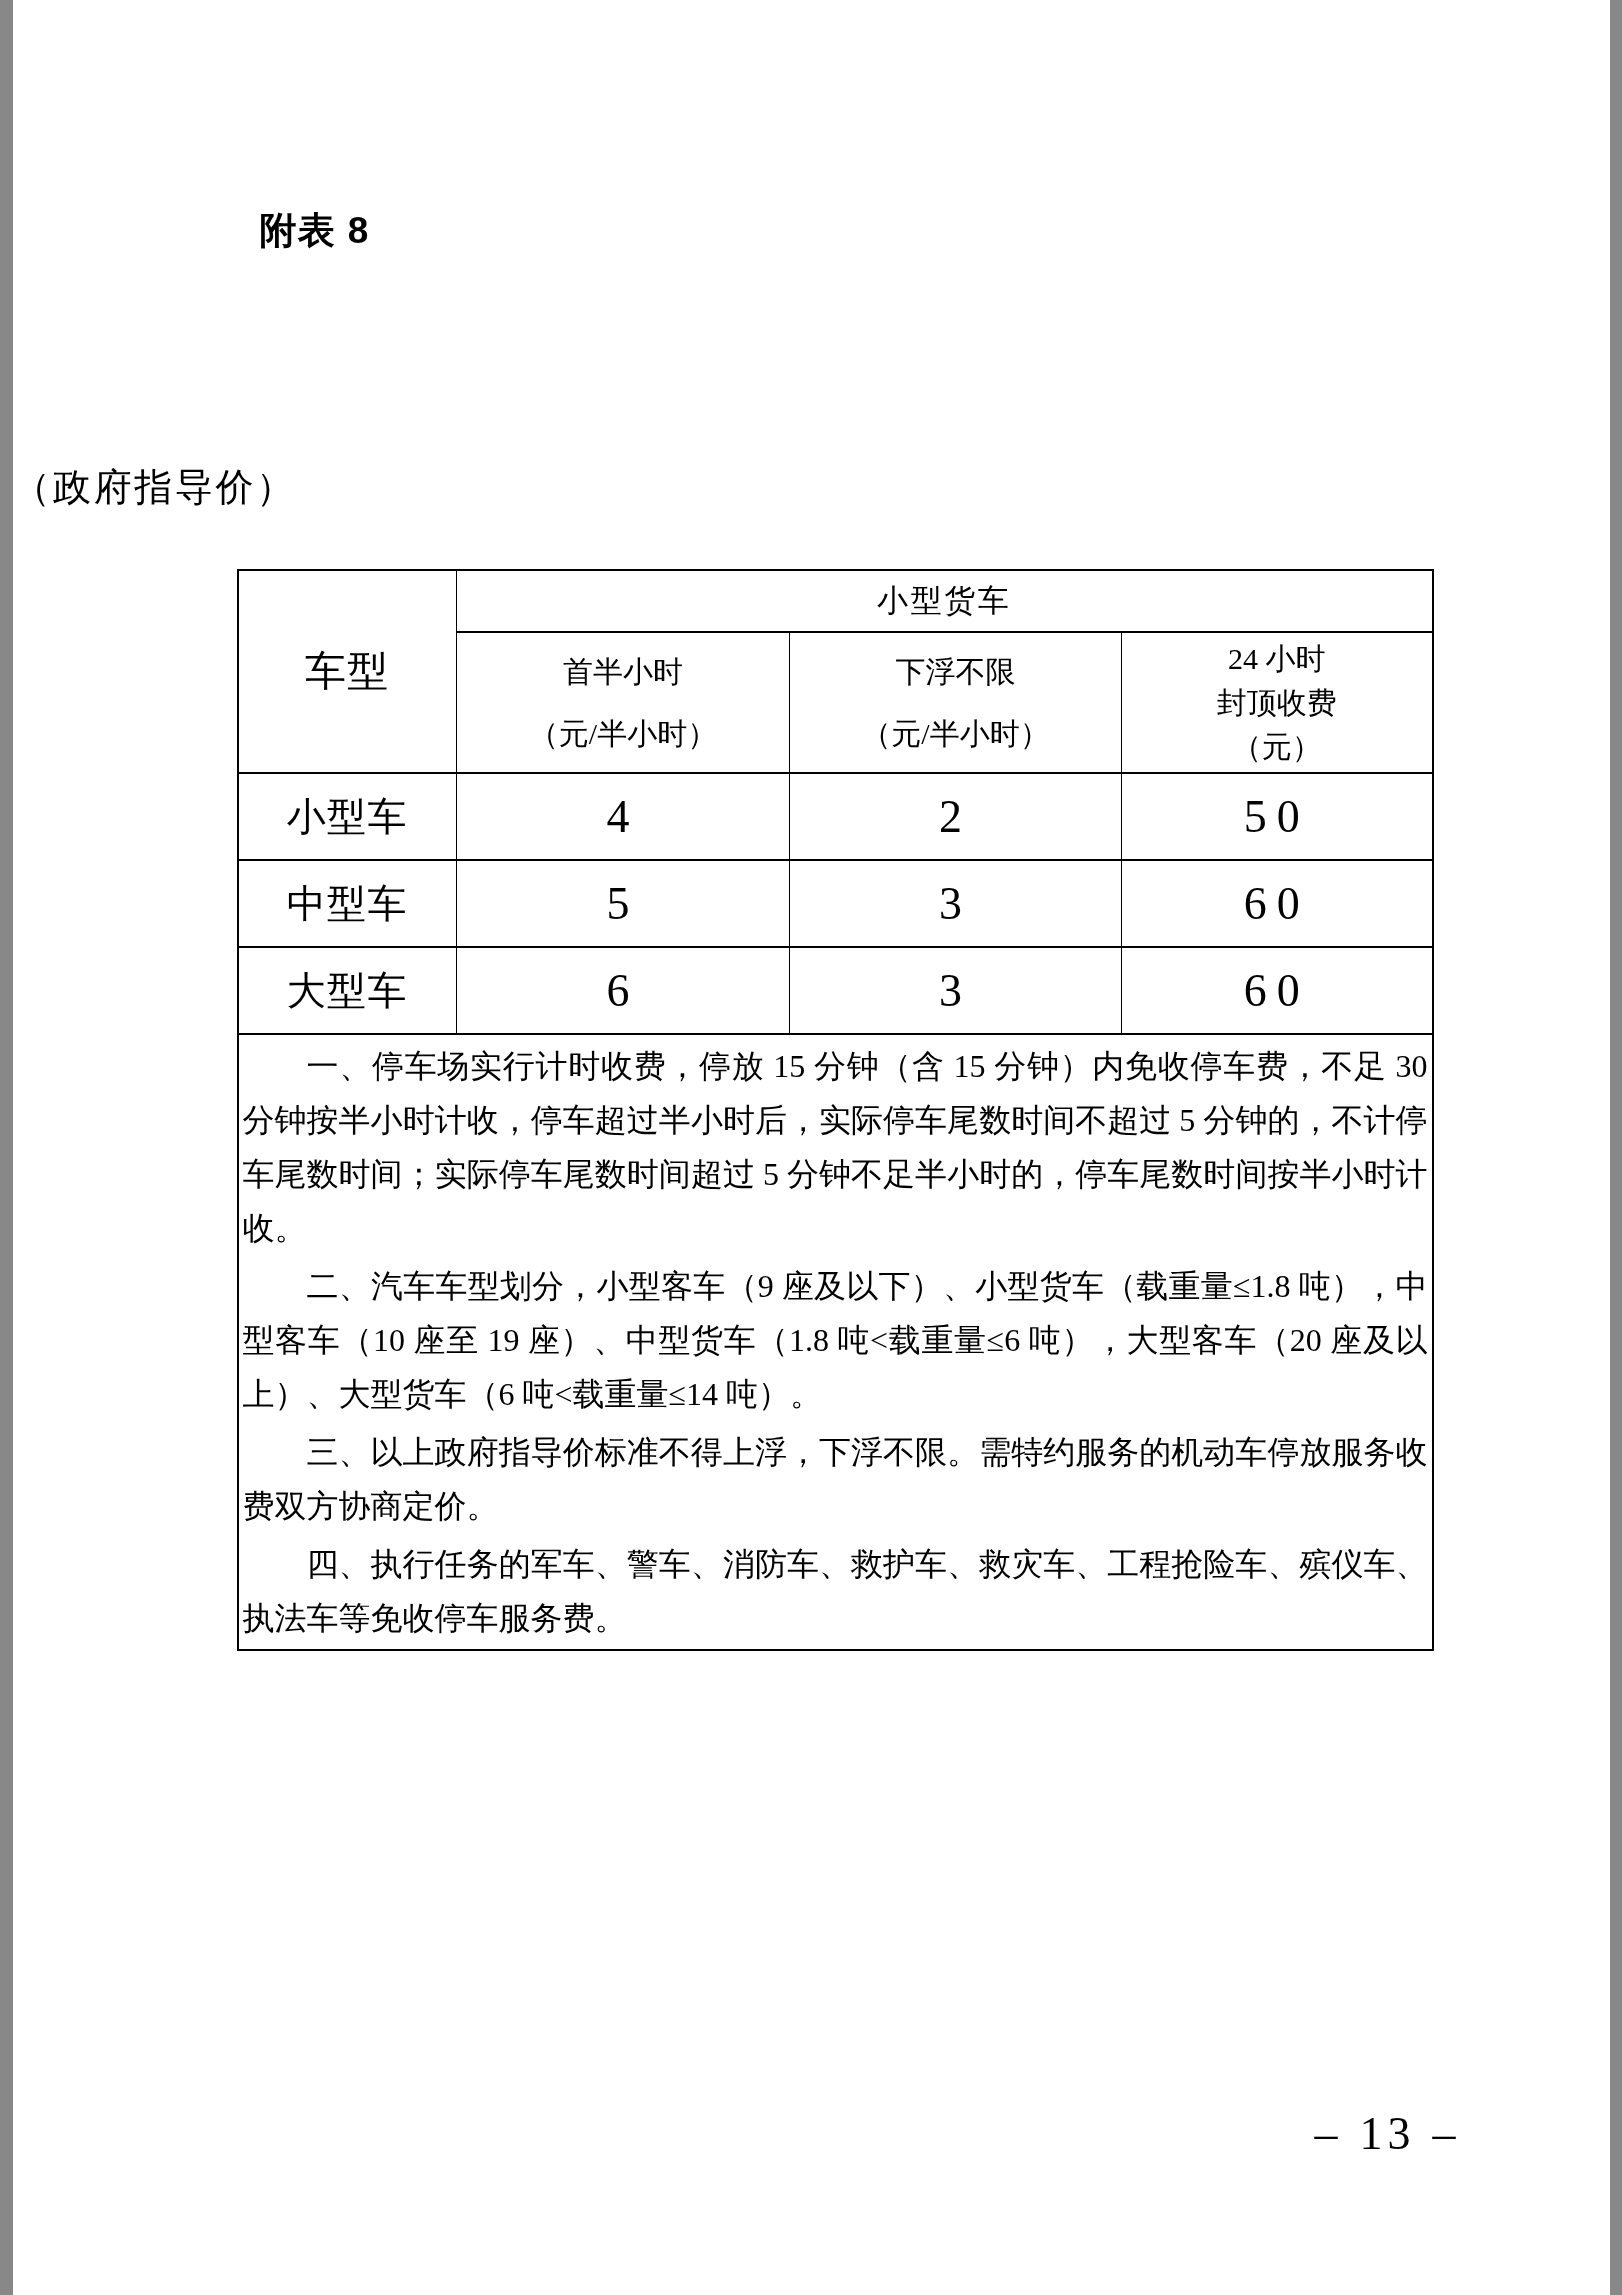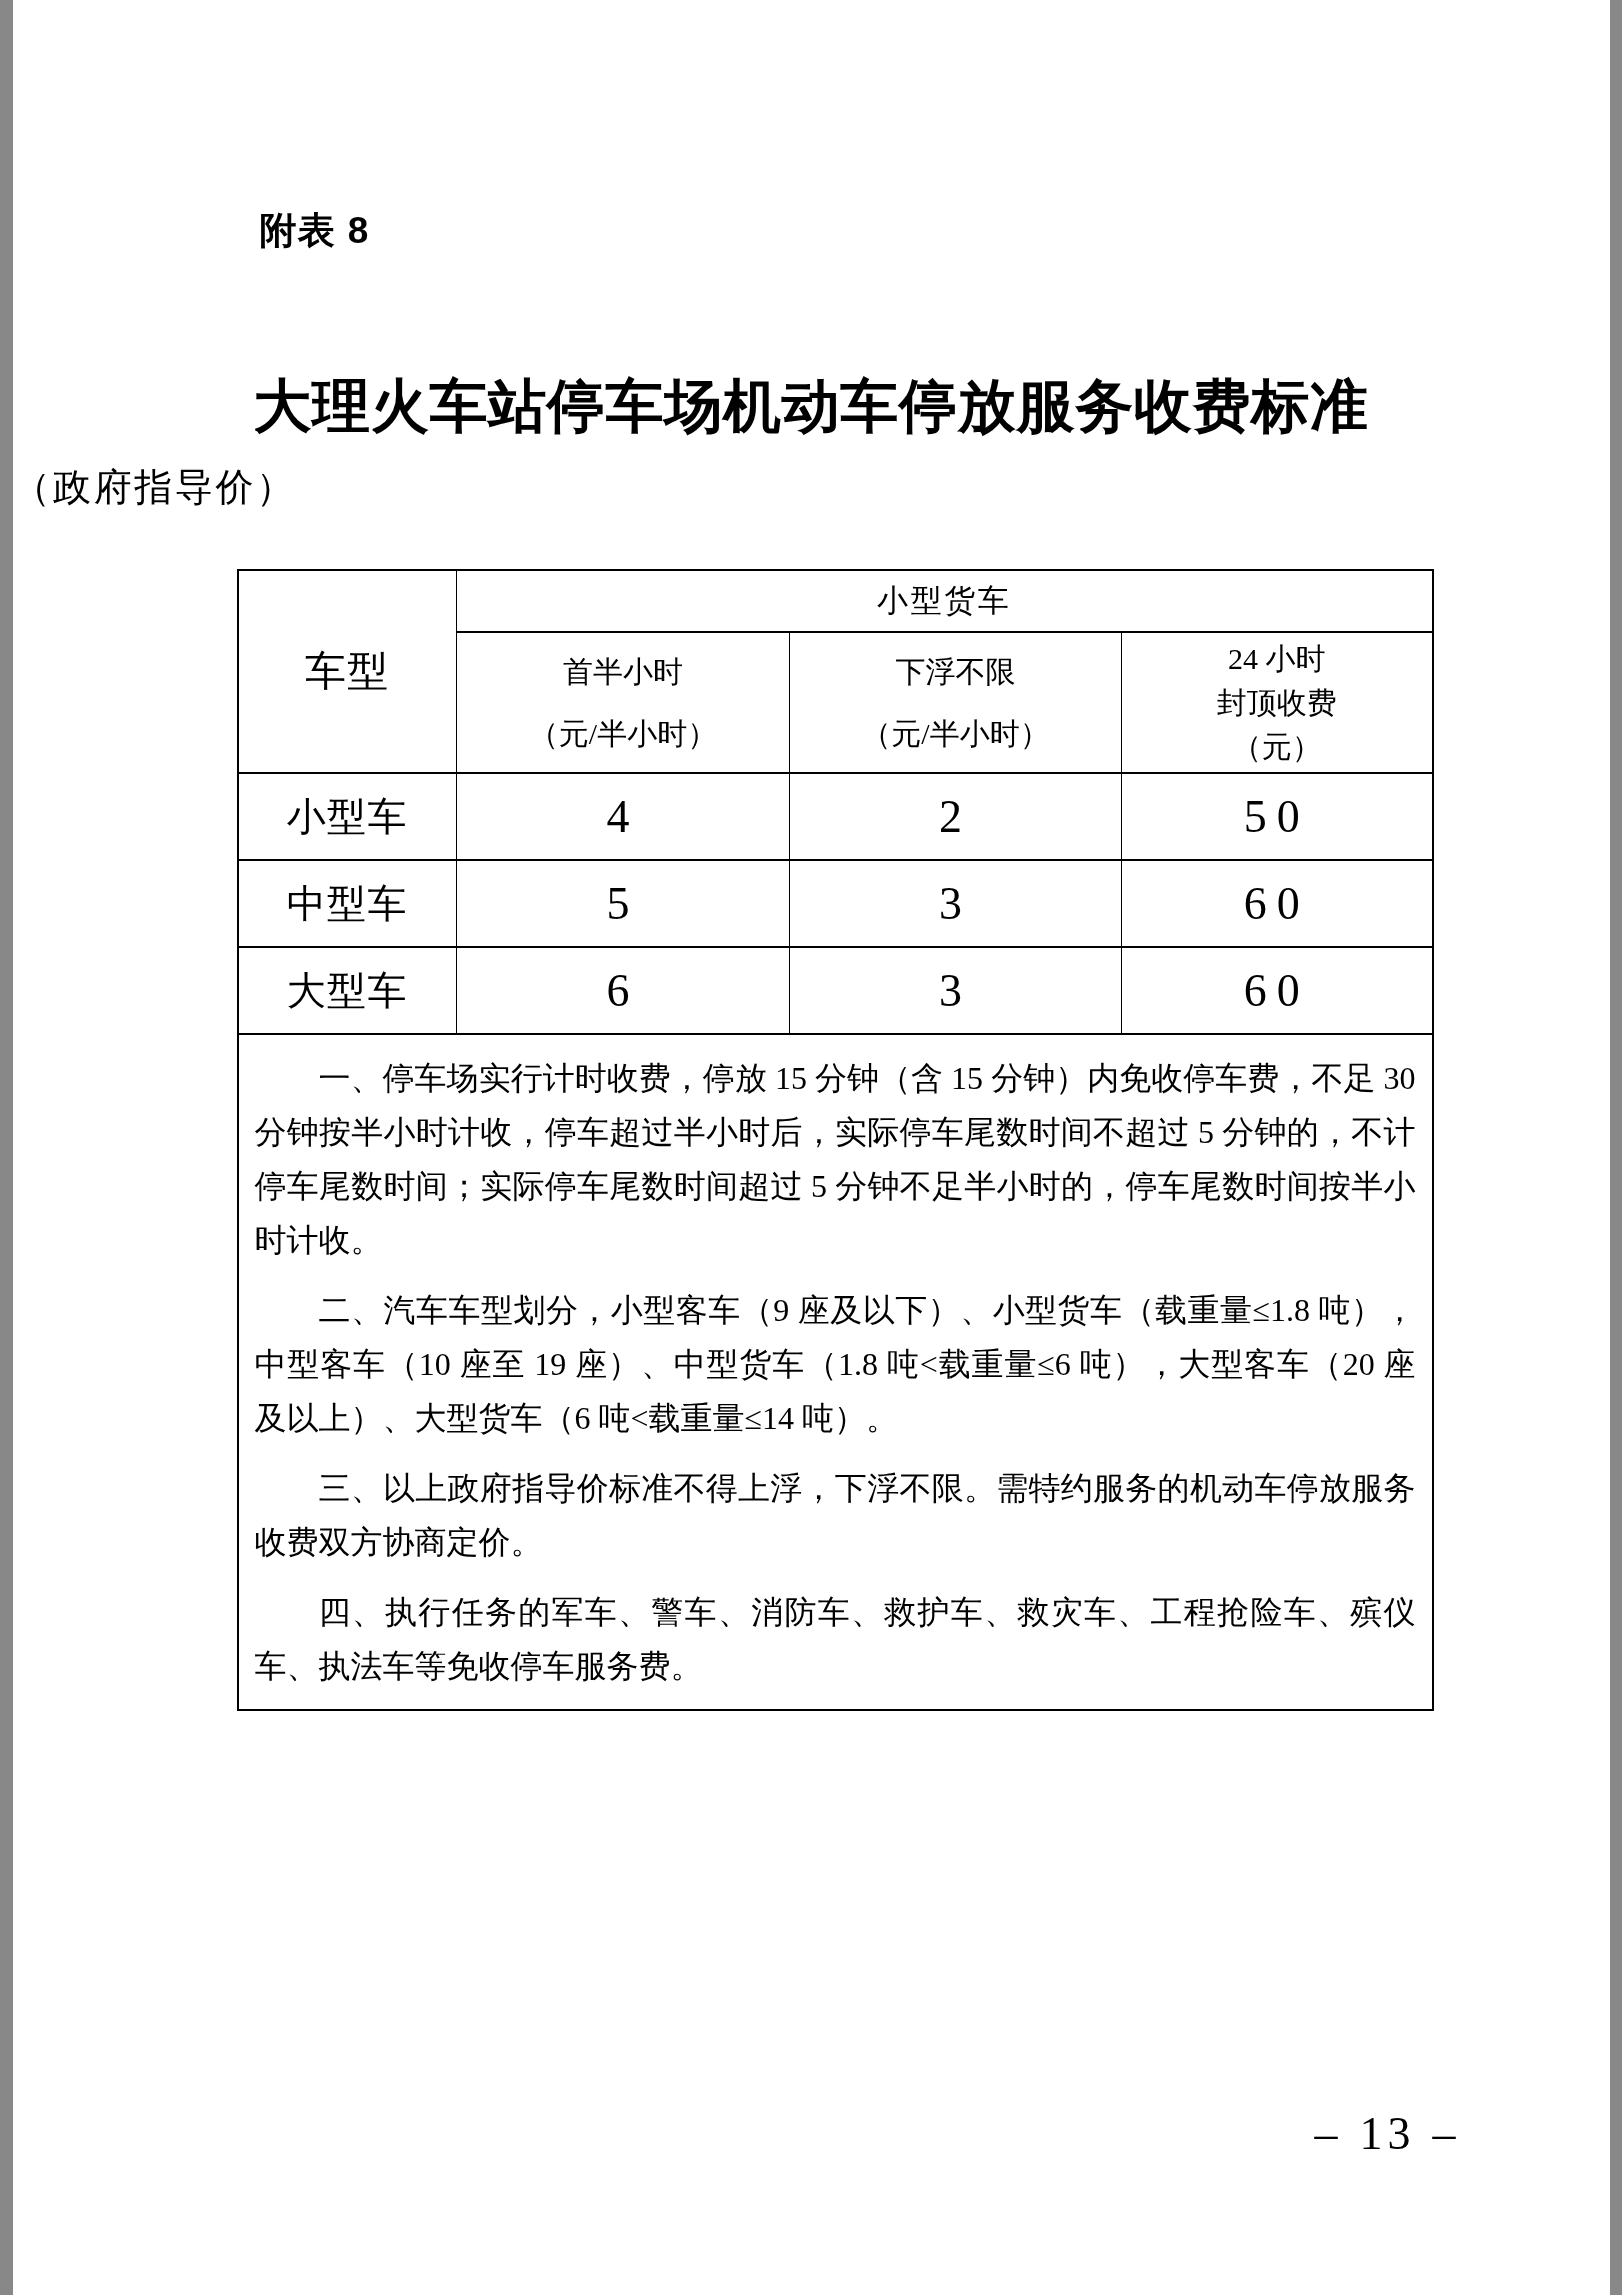--- a/index.html
+++ b/index.html
@@ -61,40 +61,39 @@
     font-size:46px;
     letter-spacing:0.22em;
     font-family:"Liberation Serif","DejaVu Serif",serif;
   }
   td.notes{
     vertical-align:top;
     text-align:justify;
     padding:10.5px 11.8px 13px 10.5px;
   }
   td.notes p{
-    margin:16px;
+    margin:4px;
     font-size:32px;
     line-height:54px;
     text-indent:2em;
     text-align:justify;
   }
   .pageno{
     position:absolute;left:1302px;top:2106px;
     font-size:46px;line-height:1.2;
     letter-spacing:5.2px;
   }
 </style>
 </head>
 <body>
 
 <div class="page">
 
   <div class="appendix">附表 8</div>
 
-  <h1 class="title">大理火车站停车场机动车停放服务收费标准</h1>
 
   <div class="subtitle">（政府指导价）</div>
 
   <table class="fee-table">
     <colgroup>
       <col style="width:219px">
       <col style="width:333px">
       <col style="width:332px">
       <col style="width:311px">
     </colgroup>

